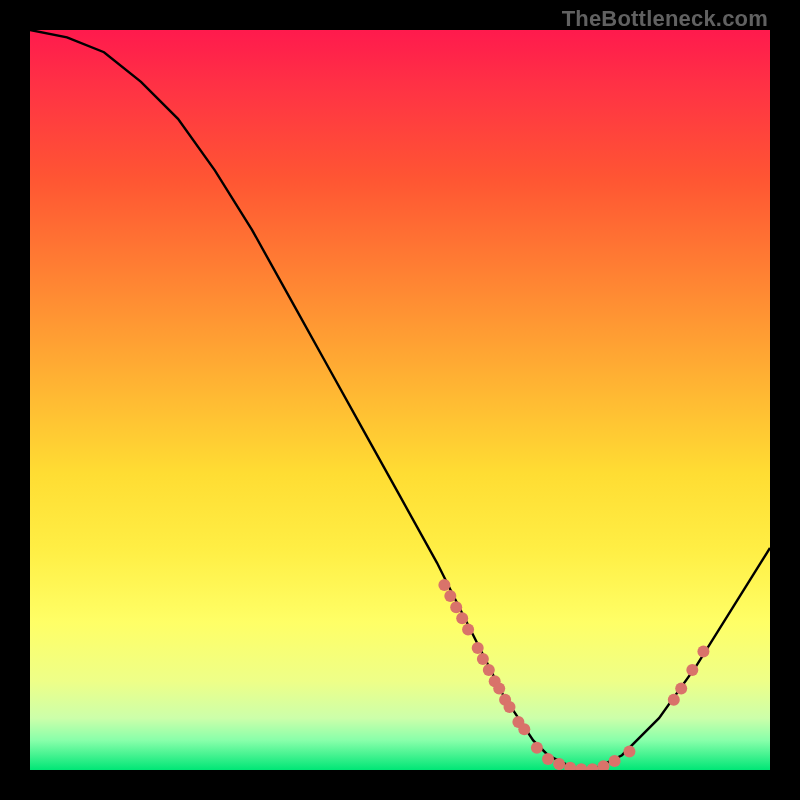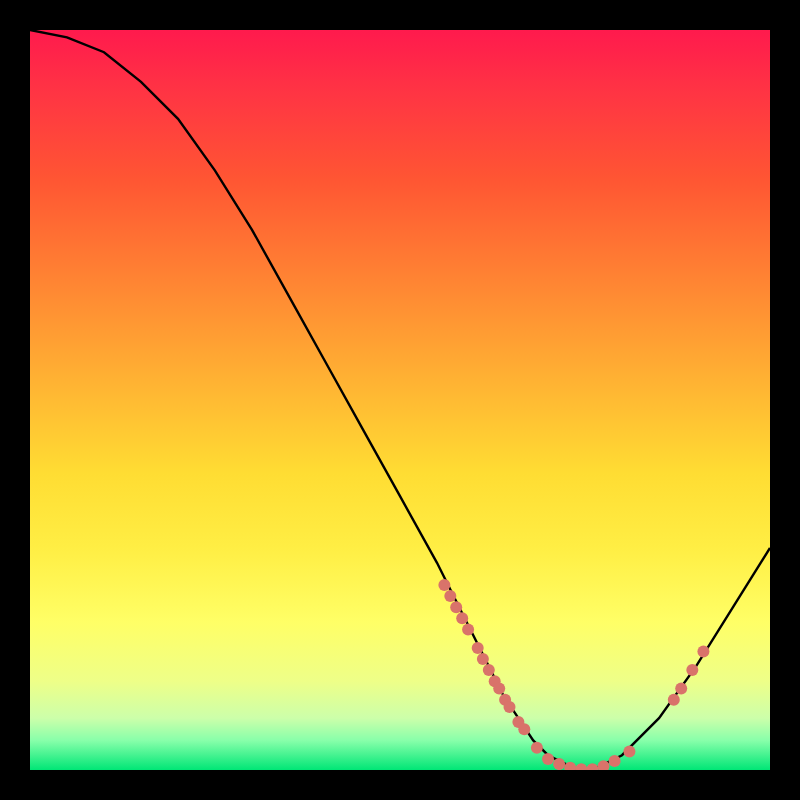--- a/index.html
+++ b/index.html
@@ -54,20 +54,21 @@
     width: 740px;
     height: 740px;
   }
 </style>
 </head>
 <body>
 <div class="container">
 
   <div class="chart-area"></div>
 
+  <div class="watermark">TheBottleneck.com</div>
 
   <svg class="overlay" viewBox="0 0 740 740" preserveAspectRatio="none">
     <path id="curve-path" fill="none" stroke="#000000" stroke-width="2.4" d="M0.0 0.0 L37.0 7.4 L74.0 22.2 L111.0 51.8 L148.0 88.8 L185.0 140.6 L222.0 199.8 L259.0 266.4 L296.0 333.0 L333.0 399.6 L370.0 466.2 L407.0 532.8 L429.2 577.2 L444.0 606.8 L458.8 636.4 L473.6 666.0 L488.4 688.2 L503.2 710.4 L518.0 725.2 L532.8 732.6 L547.6 740.0 L562.4 740.0 L592.0 725.2 L629.0 688.2 L666.0 636.4 L703.0 577.2 L740.0 518.0"></path>
     <g id="points">
         <circle cx="414.4" cy="555.0" r="6.0" fill="#d9736a"></circle>
         <circle cx="420.3" cy="566.1" r="6.0" fill="#d9736a"></circle>
         <circle cx="426.2" cy="577.2" r="6.0" fill="#d9736a"></circle>
         <circle cx="432.2" cy="588.3" r="6.0" fill="#d9736a"></circle>
         <circle cx="438.1" cy="599.4" r="6.0" fill="#d9736a"></circle>
         <circle cx="447.7" cy="617.9" r="6.0" fill="#d9736a"></circle>

